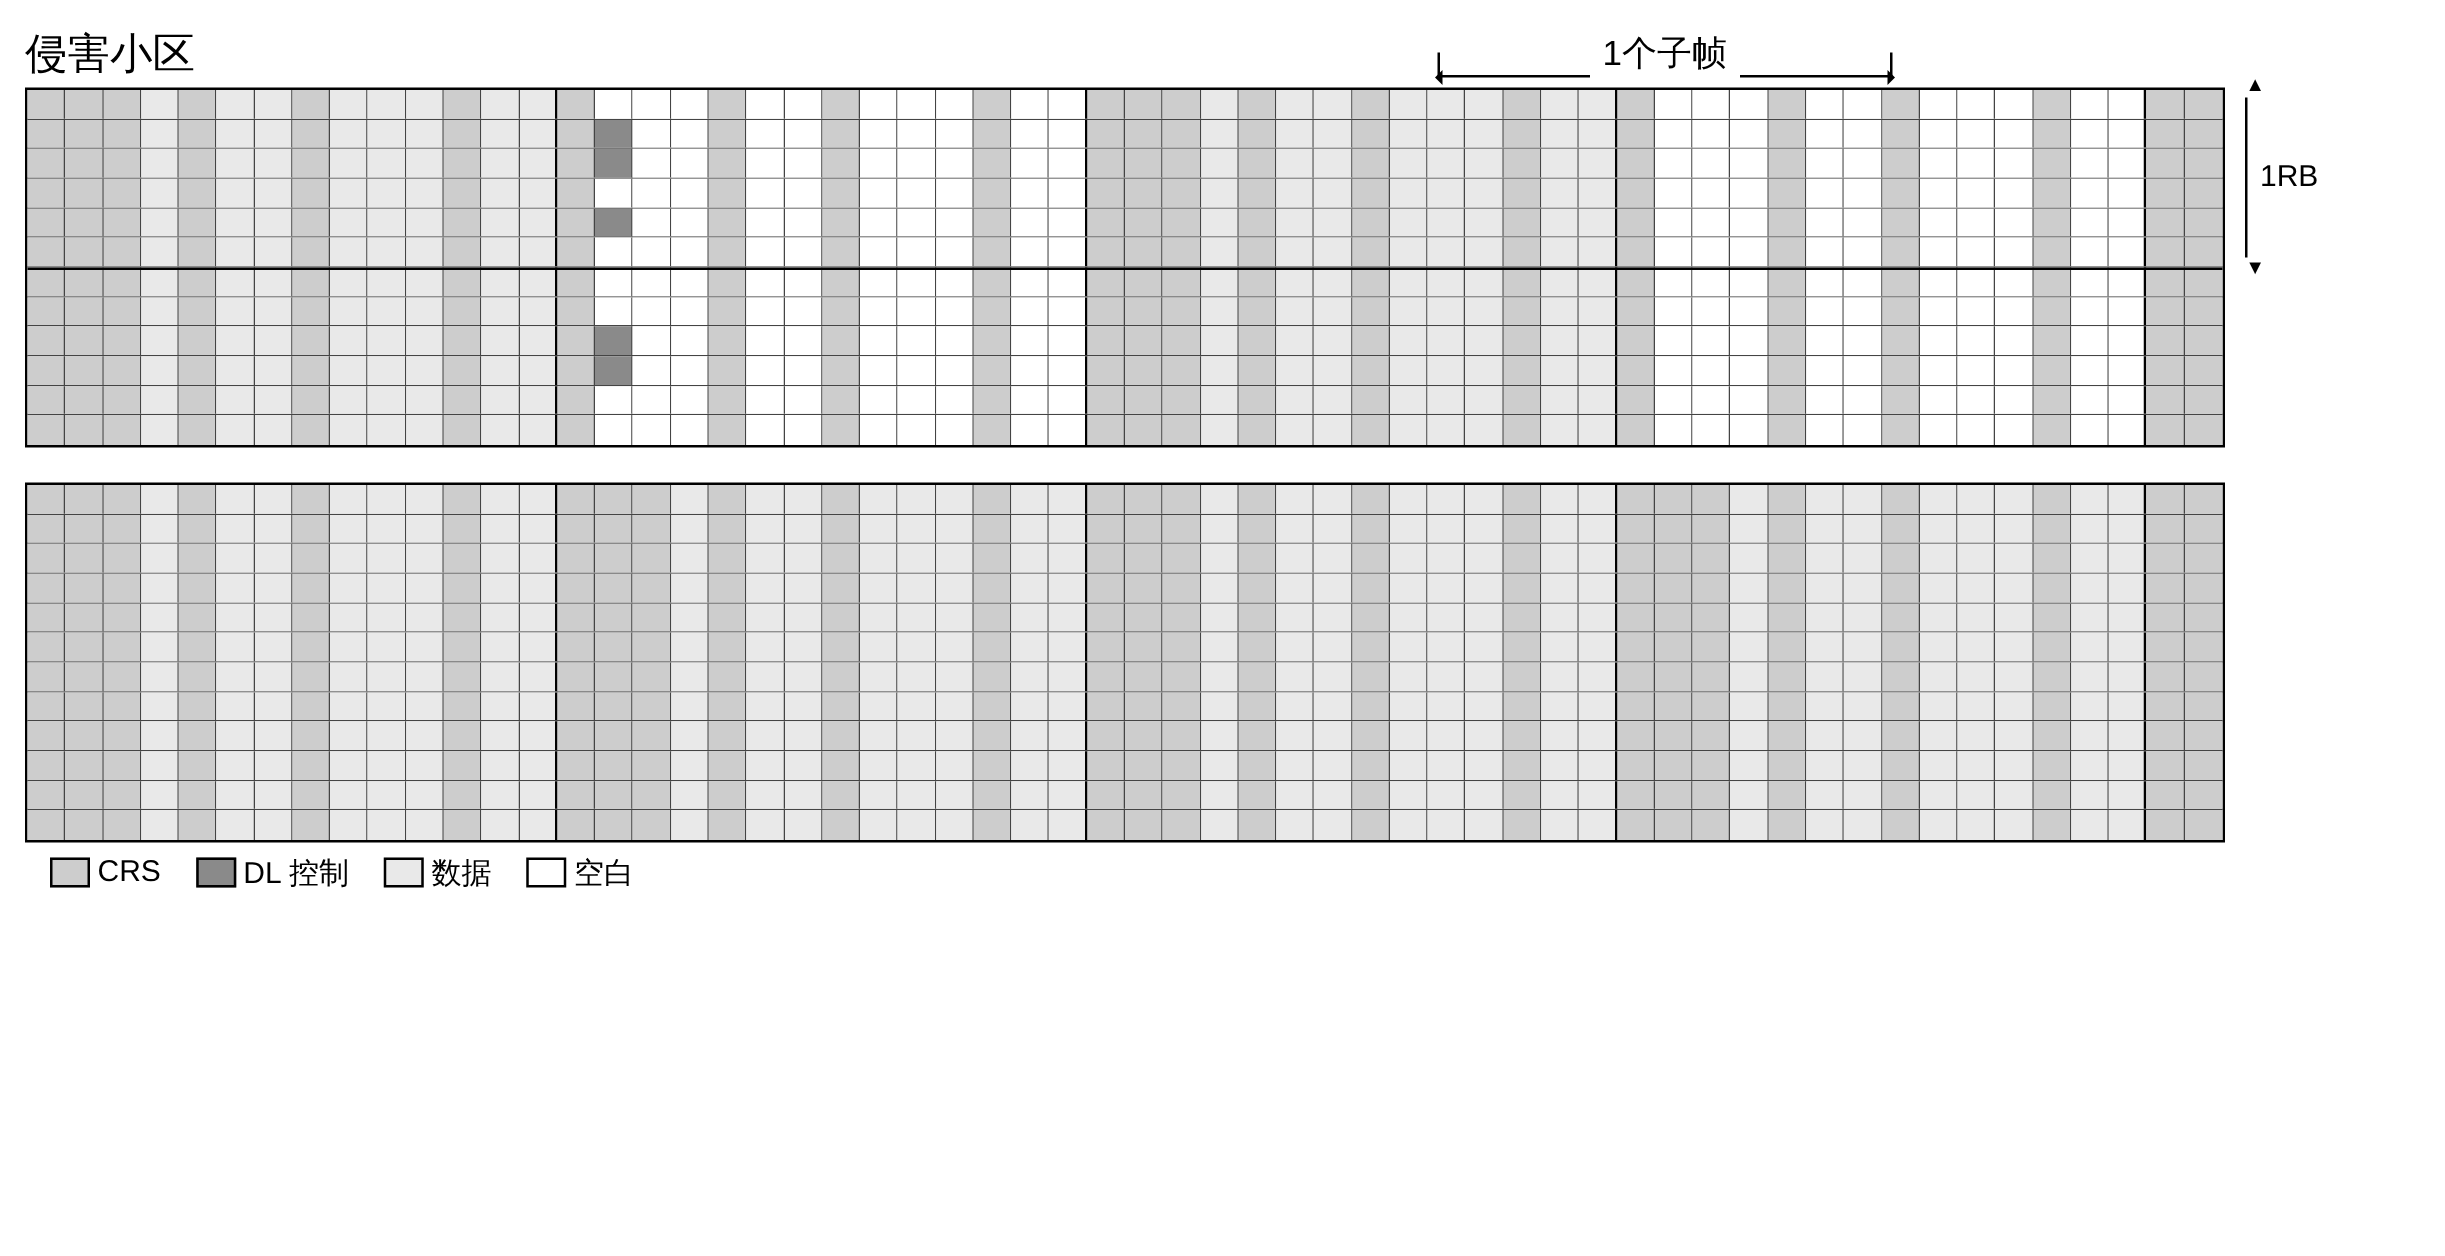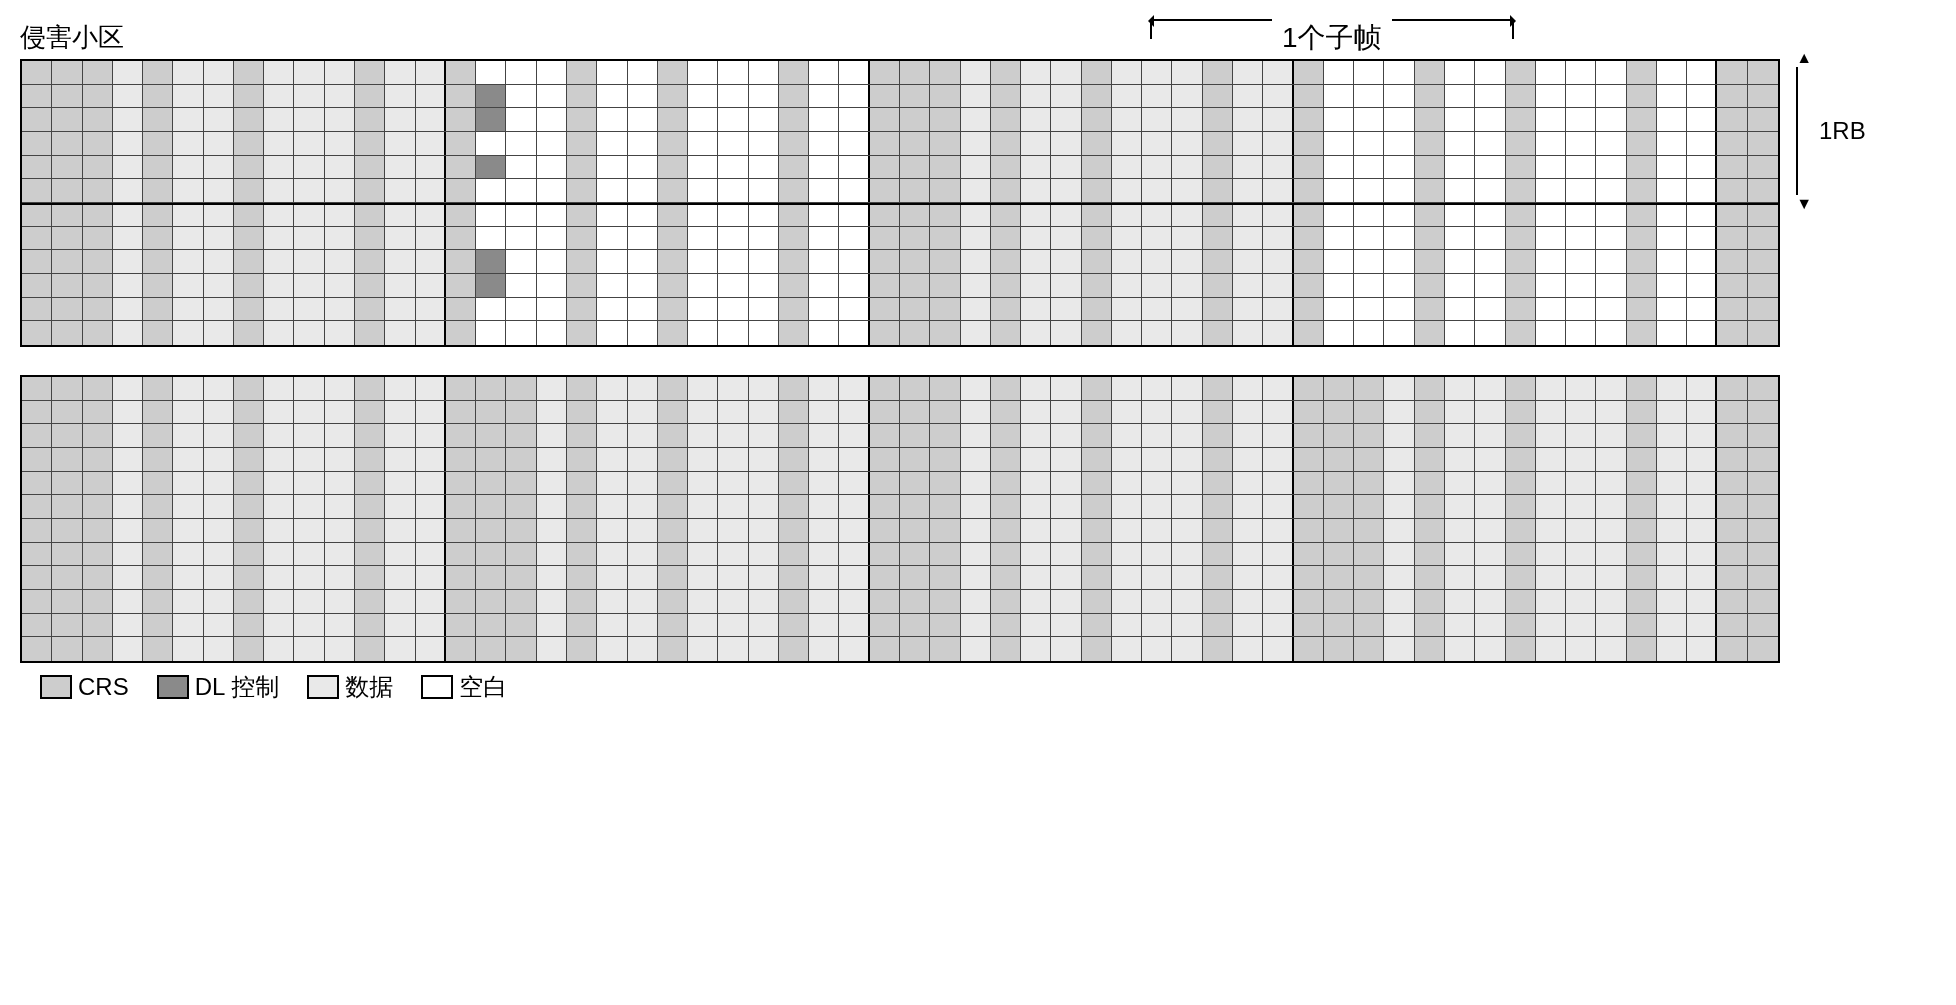--- a/index.html
+++ b/index.html
@@ -10,32 +10,32 @@
   }
   .wrapper {
     width: 1880px;
   }
   .header-row {
     display: flex;
     align-items: center;
     margin-bottom: 4px;
   }
   .title {
-    font-size: 26px;
+    font-size: 34px;
     font-weight: 500;
     color: #000;
     flex: 0 0 auto;
   }
   .subframe-label {
     position: absolute;
     left: 1130px;
     font-size: 28px;
     color: #000;
     display: flex;
-    align-items: flex-start;
+    align-items: flex-end;
   }
   .grid-block {
     position: relative;
   }
   .grid {
     border: 2px solid #000;
     display: grid;
     grid-template-rows: repeat(12, 1fr);
     height: 288px;
     width: 1760px;
@@ -79,21 +79,21 @@
   .rb-annot {
     position: absolute;
     left: 1770px;
     top: 0;
     height: 144px;
     display: flex;
     align-items: center;
     font-size: 24px;
   }
   .rb-annot .label {
-    margin-left: 15px;
+    margin-left: 4px;
   }
   .arrow-up, .arrow-down {
     position: absolute;
     right: -8px;
     font-size: 16px;
   }
   .arrow-up { top: -10px; }
   .arrow-down { bottom: -10px; }
   
   .legend {

